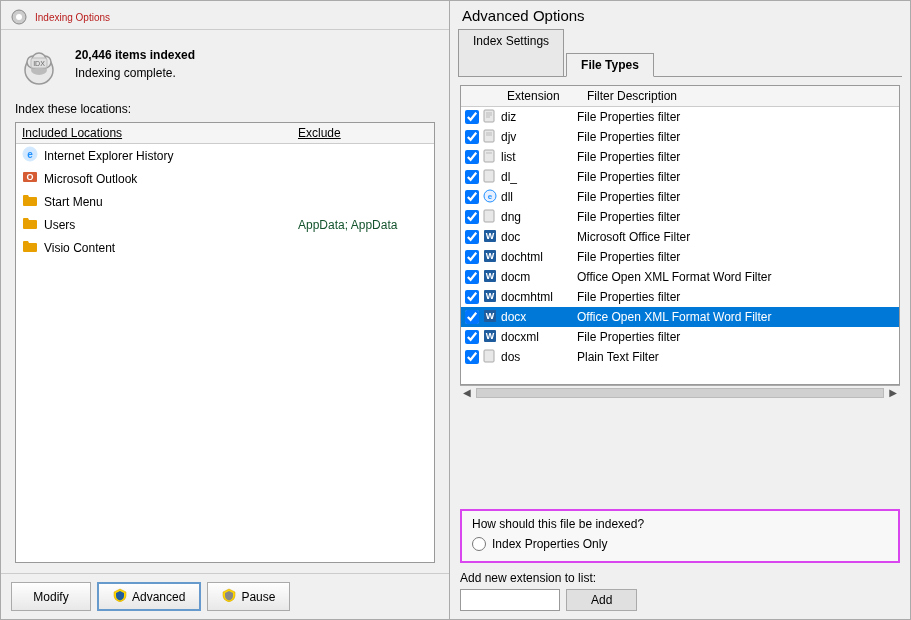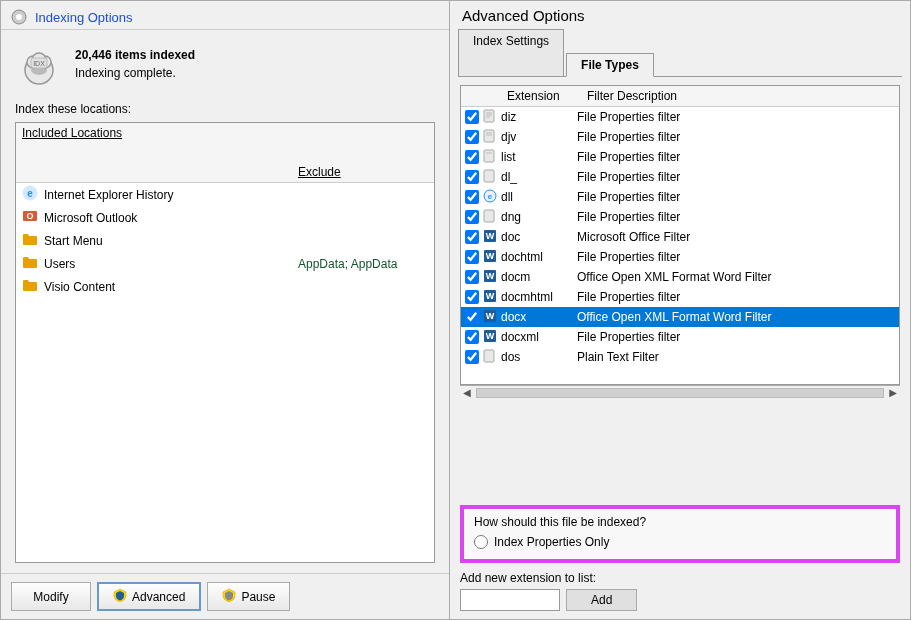--- a/index.html
+++ b/index.html
@@ -29,23 +29,23 @@
       display: flex;
       align-items: center;
       gap: 8px;
       border-bottom: 1px solid #ccc;
     }
     .left-titlebar-icon {
       width: 16px;
       height: 16px;
     }
     .left-titlebar-text {
-      font-size: 13px;
+      font-size: 10px;
       font-weight: normal;
-      color: #1d4ed8;
+      color: #b91c1c;
     }
     .left-content {
       padding: 10px 14px;
       flex: 1;
       display: flex;
       flex-direction: column;
     }
     .status-area {
       display: flex;
       align-items: center;
@@ -83,21 +83,21 @@
       background: #f5f5f5;
       border-bottom: 1px solid #ccc;
       padding: 3px 6px;
     }
     .locations-header-cell {
       font-size: 12px;
       font-weight: normal;
       text-decoration: underline;
     }
     .loc-col1 { flex: 1; }
-    .loc-col2 { width: 130px; margin-top: 39px; }
+    .loc-col2 { width: 130px; }
     .location-row {
       display: flex;
       align-items: center;
       padding: 2px 6px;
     }
     .location-name {
       flex: 1;
       font-size: 12px;
       color: #000;
     }
@@ -220,21 +220,21 @@
       width: 76px;
       font-size: 12px;
       flex-shrink: 0;
     }
     .ft-filter {
       flex: 1;
       font-size: 12px;
     }
 
     .indexing-options-section {
-      border: 4px solid #d946ef;
+      border: 2px solid #d946ef;
       margin-top: 8px;
       padding: 6px 10px;
       background: #f8f8f8;
     }
     .section-title {
       font-size: 12px;
       margin-bottom: 6px;
     }
     .radio-row {
       display: flex;

